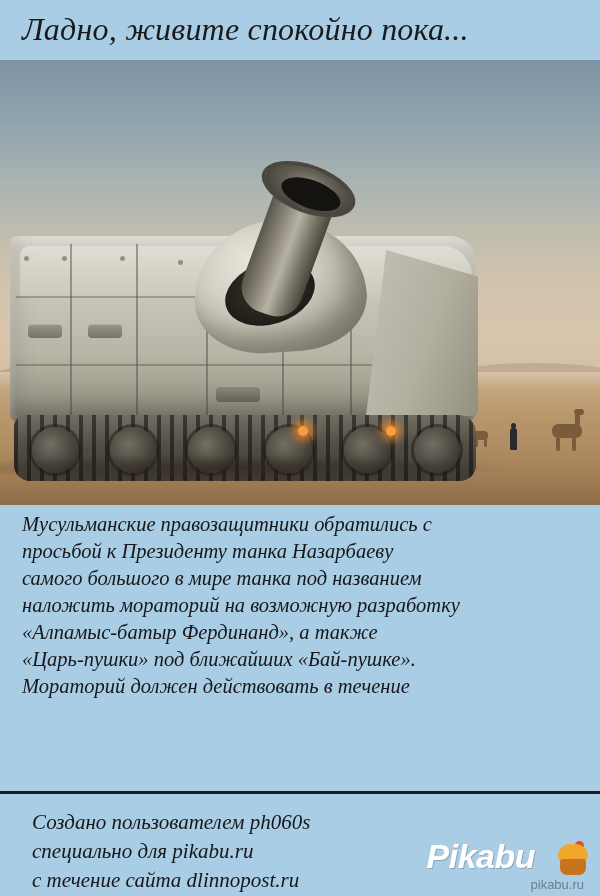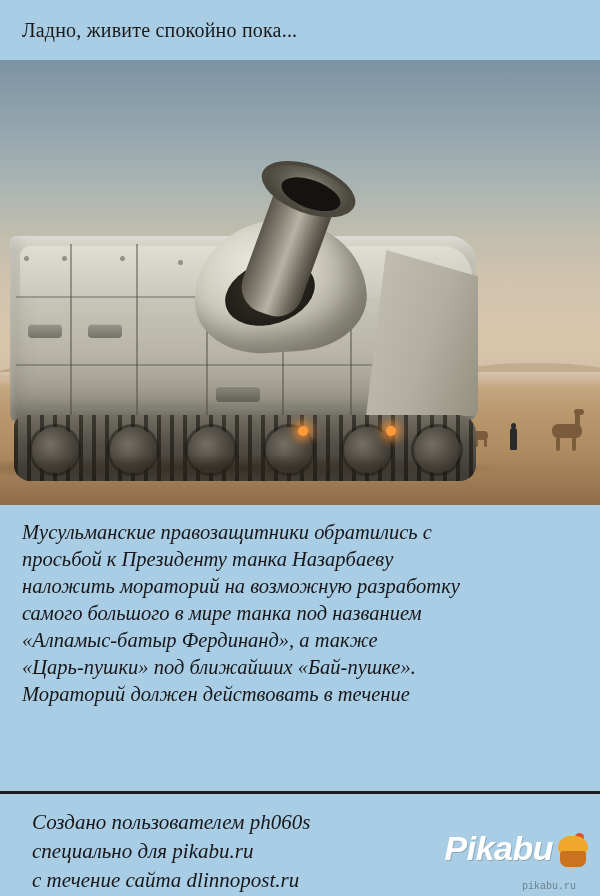--- a/index.html
+++ b/index.html
@@ -29,21 +29,22 @@
     width: 600px;
     height: 60px;
     background: #a9cde4;
     display: flex;
     align-items: center;
     box-sizing: border-box;
     padding: 0 0 0 22px;
   }
   .title-text {
     font-family: "Liberation Serif", serif;
-    font-size: 20px;
+    font-style: italic;
+    font-size: 32px;
     color: #1a1a1a;
     line-height: 1.1;
     letter-spacing: 0.2px;
     white-space: nowrap;
   }
 
   
   .photo-wrap {
     position: absolute;
     left: 0;
@@ -278,21 +279,21 @@
 
   
   .caption {
     position: absolute;
     left: 0;
     top: 505px;
     width: 600px;
     height: 287px;
     background: #a9cde4;
     box-sizing: border-box;
-    padding: 14px 22px 0 22px;
+    padding: 6px 22px 0 22px;
   }
   .caption p {
     margin: 0;
     font-family: "Liberation Serif", serif;
     font-style: italic;
     font-size: 20.5px;
     line-height: 1.32;
     color: #17171a;
   }
 
@@ -321,24 +322,24 @@
     margin: 0;
     font-family: "Liberation Serif", serif;
     font-style: italic;
     font-size: 21px;
     line-height: 1.38;
     color: #17171a;
   }
   .logo {
     position: absolute;
     right: 10px;
-    bottom: 28px;
+    bottom: 20px;
     display: flex;
     align-items: flex-end;
-    gap: 2px;
+    gap: 20px;
   }
   .logo-text {
     font-family: "Liberation Sans", sans-serif;
     font-weight: bold;
     font-style: italic;
     font-size: 34px;
     color: #ffffff;
     text-shadow: 1px 1px 0 rgba(0,0,0,0.18);
     letter-spacing: -0.5px;
   }
@@ -364,24 +365,24 @@
   }
   .cupcake-base {
     position: absolute;
     left: 4px; top: 15px;
     width: 26px; height: 16px;
     background: #c9731f;
     border-radius: 3px 3px 7px 7px;
   }
   .watermark {
     position: absolute;
-    right: 24px;
+    right: 16px;
     bottom: 4px;
-    font-family: Liberation Mono, monospace;
-    font-size: 10px;
+    font-family: Liberation Sans, sans-serif;
+    font-size: 13px;
     color: #6b7f8c;
   }
 </style>
 </head>
 <body>
 
 <div class="page">
 
   <div class="title-bar">
     <div class="title-text">Ладно, живите спокойно пока...</div>
@@ -455,22 +456,22 @@
         <div class="glow" style="left:292px; top:216px;"></div>
         <div class="glow" style="left:380px; top:216px;"></div>
       </div>
       <div class="tank-shadow"></div>
     </div>
   </div>
 
   <div class="caption">
     <p>Мусульманские правозащитники обратились с</p>
     <p>просьбой к Президенту танка Назарбаеву</p>
+    <p>самого большого в мире танка под названием</p>
     <p>наложить мораторий на возможную разработку</p>
-    <p>самого большого в мире танка под названием</p>
     <p>«Алпамыс-батыр Фердинанд», а также</p>
     <p>«Царь-пушки» под ближайших «Бай-пушке».</p>
     <p>Мораторий должен действовать в течение</p>
   </div>
 
   <div class="divider"></div>
 
   <div class="footer">
     <p>Создано пользователем ph060s</p>
     <p>специально для pikabu.ru</p>

